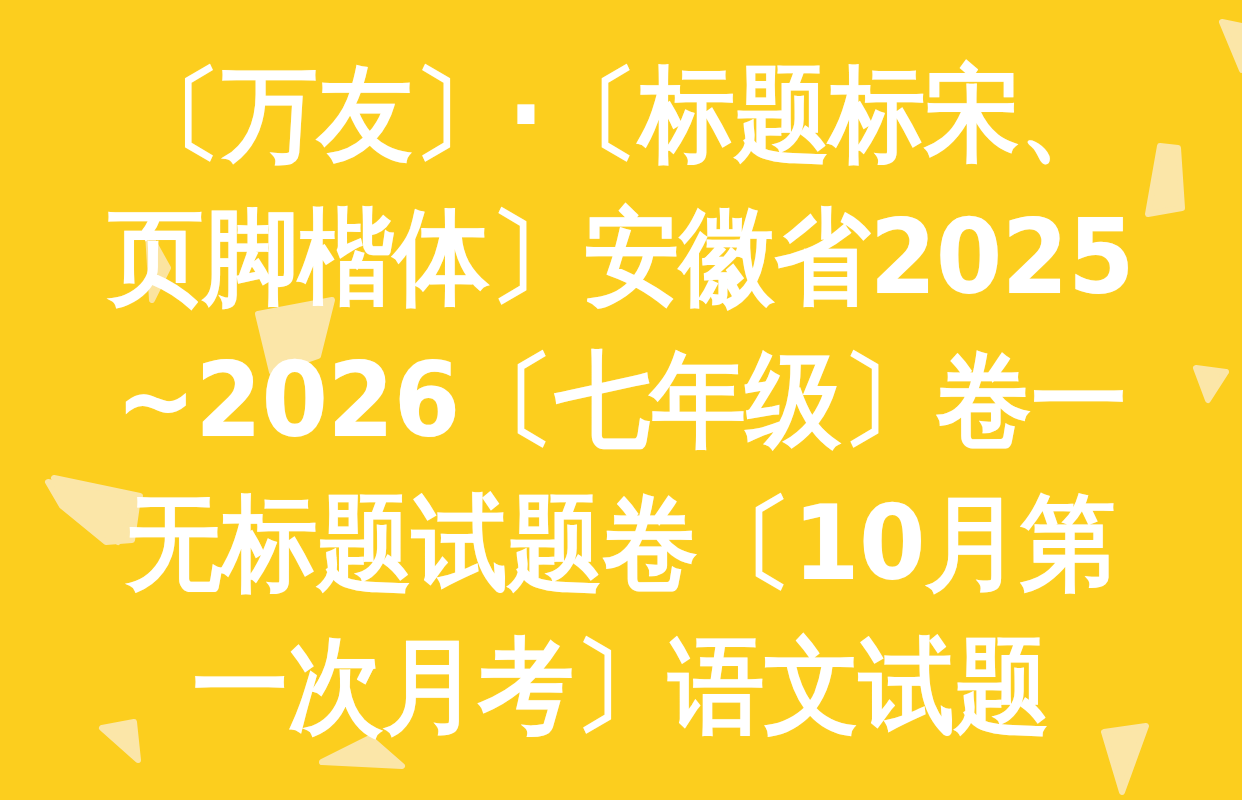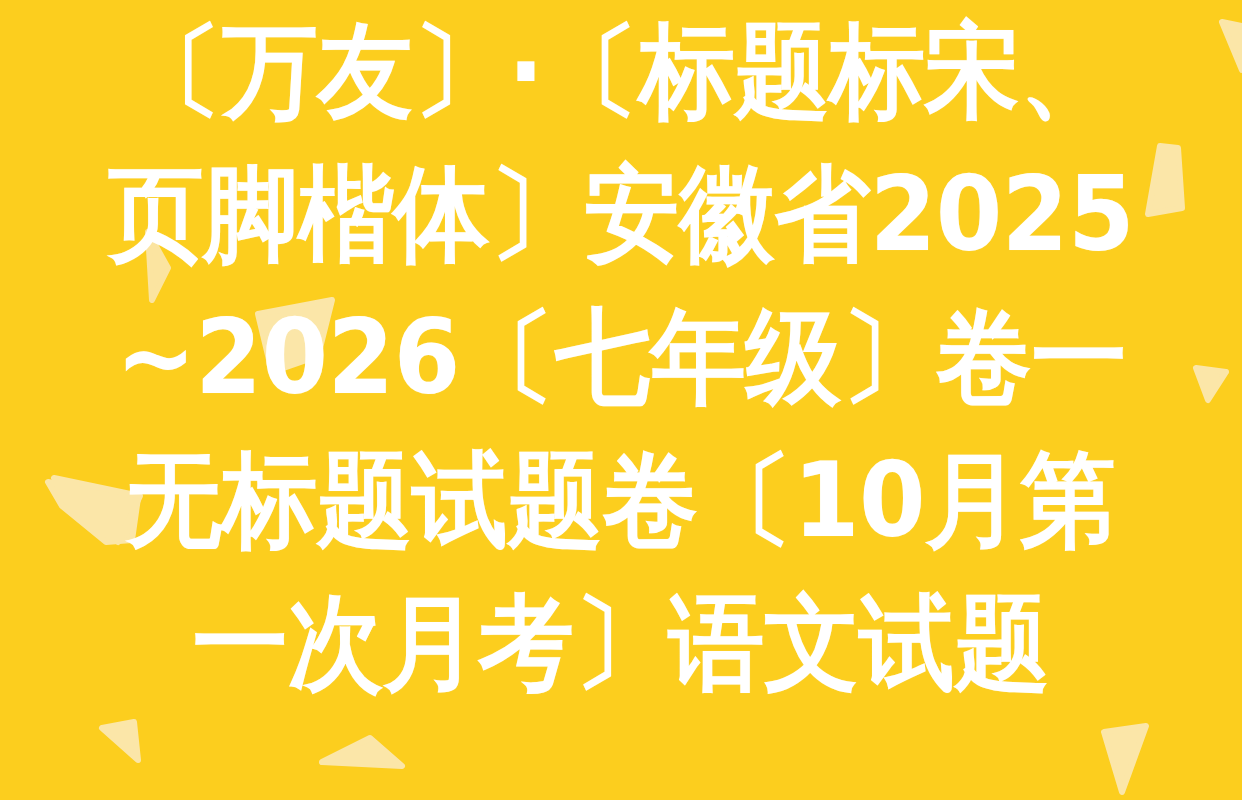--- a/index.html
+++ b/index.html
@@ -31,21 +31,21 @@
   }
 
   
   #title-block {
     position: absolute;
     left: 0;
     top: 0;
     width: 1242px;
     height: 800px;
     display: flex;
-    align-items: flex-start;
+    align-items: center;
     justify-content: center;
     box-sizing: border-box;
     padding: 0 62px;
     z-index: 5;
   }
 
   #title-text {
     color: #FFFFFF;
     font-family: "DejaVu Sans", "Liberation Sans", sans-serif;
     font-weight: 700;

